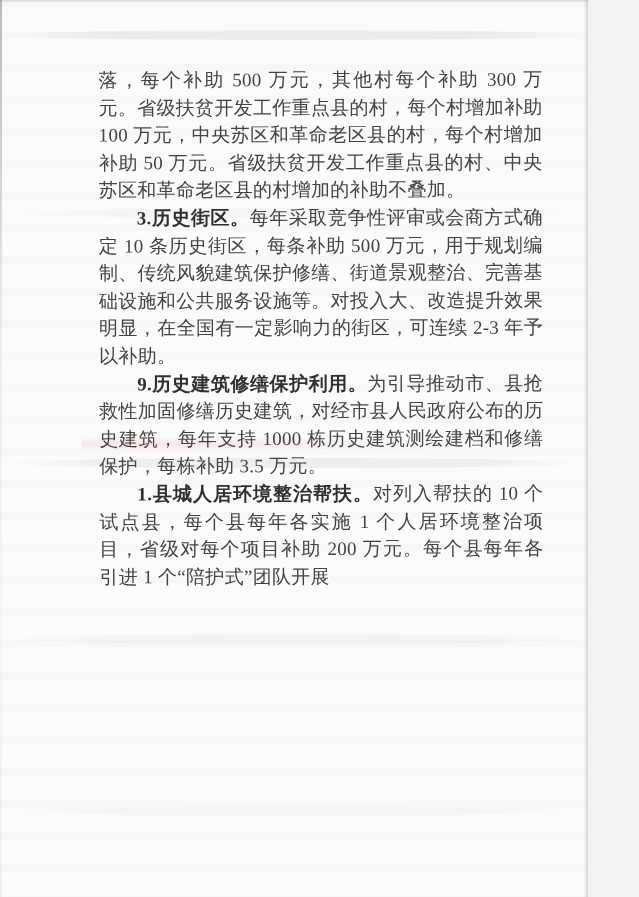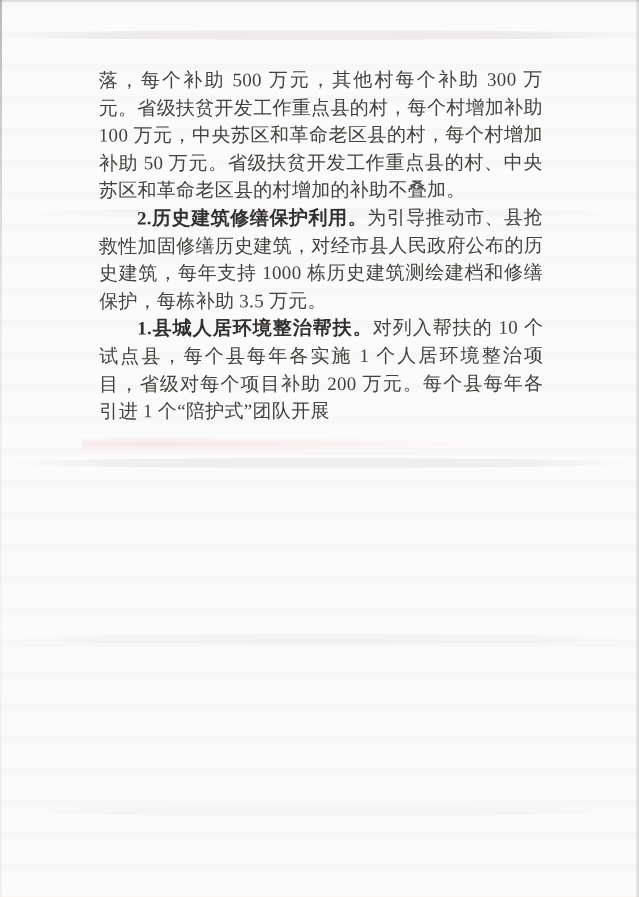--- a/index.html
+++ b/index.html
@@ -7,21 +7,21 @@
     padding: 0;
     width: 639px;
     height: 897px;
     background: #f4f3f2;
     font-family: "Liberation Serif", "DejaVu Serif", serif;
     overflow: hidden;
   }
   .page {
     position: absolute;
     left: 0; top: 0;
-    width: 639px; height: 897px;
+    width: 588px; height: 897px;
     background: #fcfbfb;
     overflow: hidden;
   }
   
   .streaks {
     position: absolute; inset: 0;
     background:
       repeating-linear-gradient(180deg,
         rgba(214,211,209,0.10) 0px, rgba(214,211,209,0.10) 7px,
         rgba(255,255,255,0) 7px, rgba(255,255,255,0) 32px);
@@ -89,16 +89,17 @@
   <div class="streak s3"></div>
   <div class="streak s4"></div>
   <div class="streak s5"></div>
   <div class="smudge-pink"></div>
   <div class="edge-left"></div>
   <div class="edge-right"></div>
   <div class="edge-top"></div>
 
   <div class="text-block" id="doc-body">
       <p class="para"><b class="lead"></b><span>落，每个补助 500 万元，其他村每个补助 300 万元。省级扶贫开发工作重点县的村，每个村增加补助 100 万元，中央苏区和革命老区县的村，每个村增加补助 50 万元。省级扶贫开发工作重点县的村、中央苏区和革命老区县的村增加的补助不叠加。</span></p>
-      <p class="para indent"><b class="lead">2.历史建筑修缮保护利用。</b><span>为引导推动市、县抢救性加固修缮历史建筑，对经市县人民政府公布的历史建筑，每年支持 1000 栋历史建筑测绘建档和修缮保护，每栋补助 3.5 万元。</span></p>
+      <p class="para indent"><b class="lead">3.历史街区。</b><span>每年采取竞争性评审或会商方式确定 10 条历史街区，每条补助 500 万元，用于规划编制、传统风貌建筑保护修缮、街道景观整治、完善基础设施和公共服务设施等。对投入大、改造提升效果明显，在全国有一定影响力的街区，可连续 2-3 年予以补助。</span></p>
+      <p class="para indent"><b class="lead">9.历史建筑修缮保护利用。</b><span>为引导推动市、县抢救性加固修缮历史建筑，对经市县人民政府公布的历史建筑，每年支持 1000 栋历史建筑测绘建档和修缮保护，每栋补助 3.5 万元。</span></p>
       <p class="para indent"><b class="lead">1.县城人居环境整治帮扶。</b><span>对列入帮扶的 10 个试点县，每个县每年各实施 1 个人居环境整治项目，省级对每个项目补助 200 万元。每个县每年各引进 1 个“陪护式”团队开展</span></p>
     </div>
 </div>
 
 </body></html>

